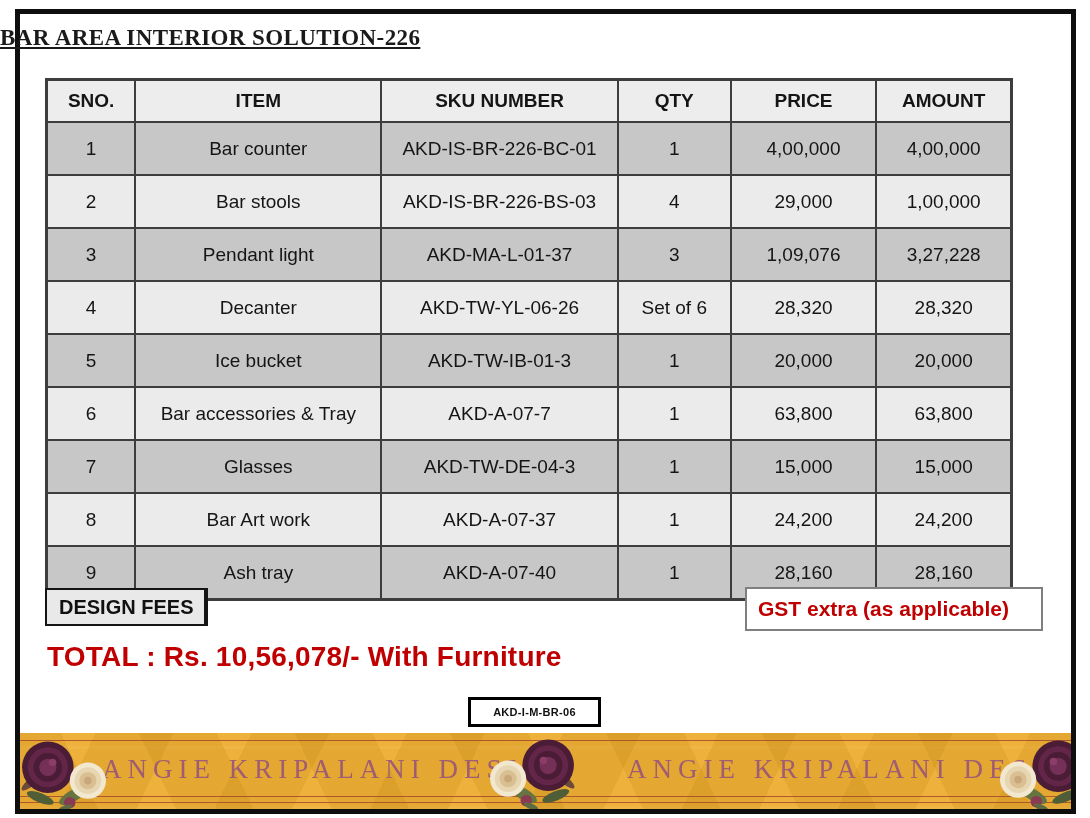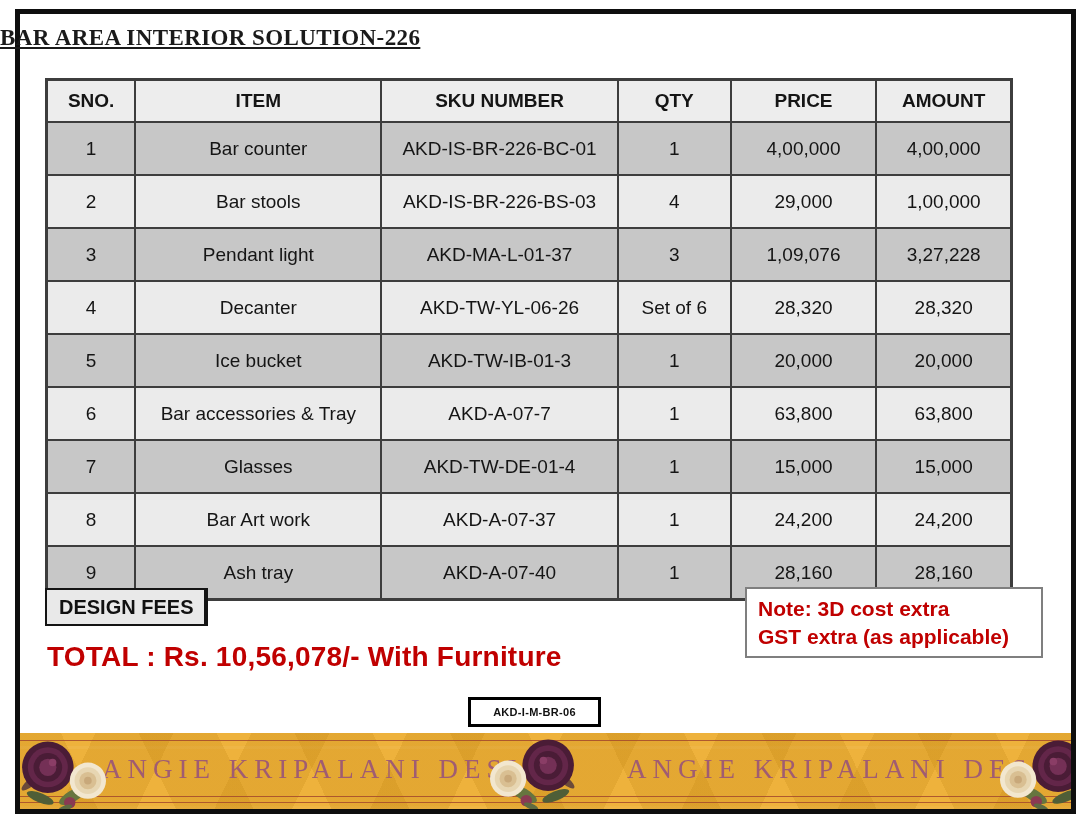--- a/index.html
+++ b/index.html
@@ -153,21 +153,21 @@
         <td>6</td>
         <td>Bar accessories &amp; Tray</td>
         <td>AKD-A-07-7</td>
         <td>1</td>
         <td>63,800</td>
         <td>63,800</td>
       </tr>
       <tr class="dark">
         <td>7</td>
         <td>Glasses</td>
-        <td>AKD-TW-DE-01-4</td>
+        <td>AKD-TW-DE-04-3</td>
         <td>1</td>
         <td>15,000</td>
         <td>15,000</td>
       </tr>
       <tr class="light">
         <td>8</td>
         <td>Bar Art work</td>
         <td>AKD-A-07-37</td>
         <td>1</td>
         <td>24,200</td>
@@ -182,21 +182,20 @@
         <td>28,160</td>
       </tr>
     </tbody>
 </table>
 
 <div class="fees-box">
   <div class="fees-label">DESIGN FEES</div>
 </div>
 
 <div class="note-box">
-  <div>Note: 3D cost extra</div>
   <div>GST extra (as applicable)</div>
 </div>
 
 <div class="total-text">TOTAL : Rs. 10,56,078/- With Furniture</div>
 
 <div class="code-badge">AKD-I-M-BR-06</div>
 
 <div class="banner">
   <div class="banner-line line-top"></div>
   <div class="banner-line line-bottom-1"></div>

